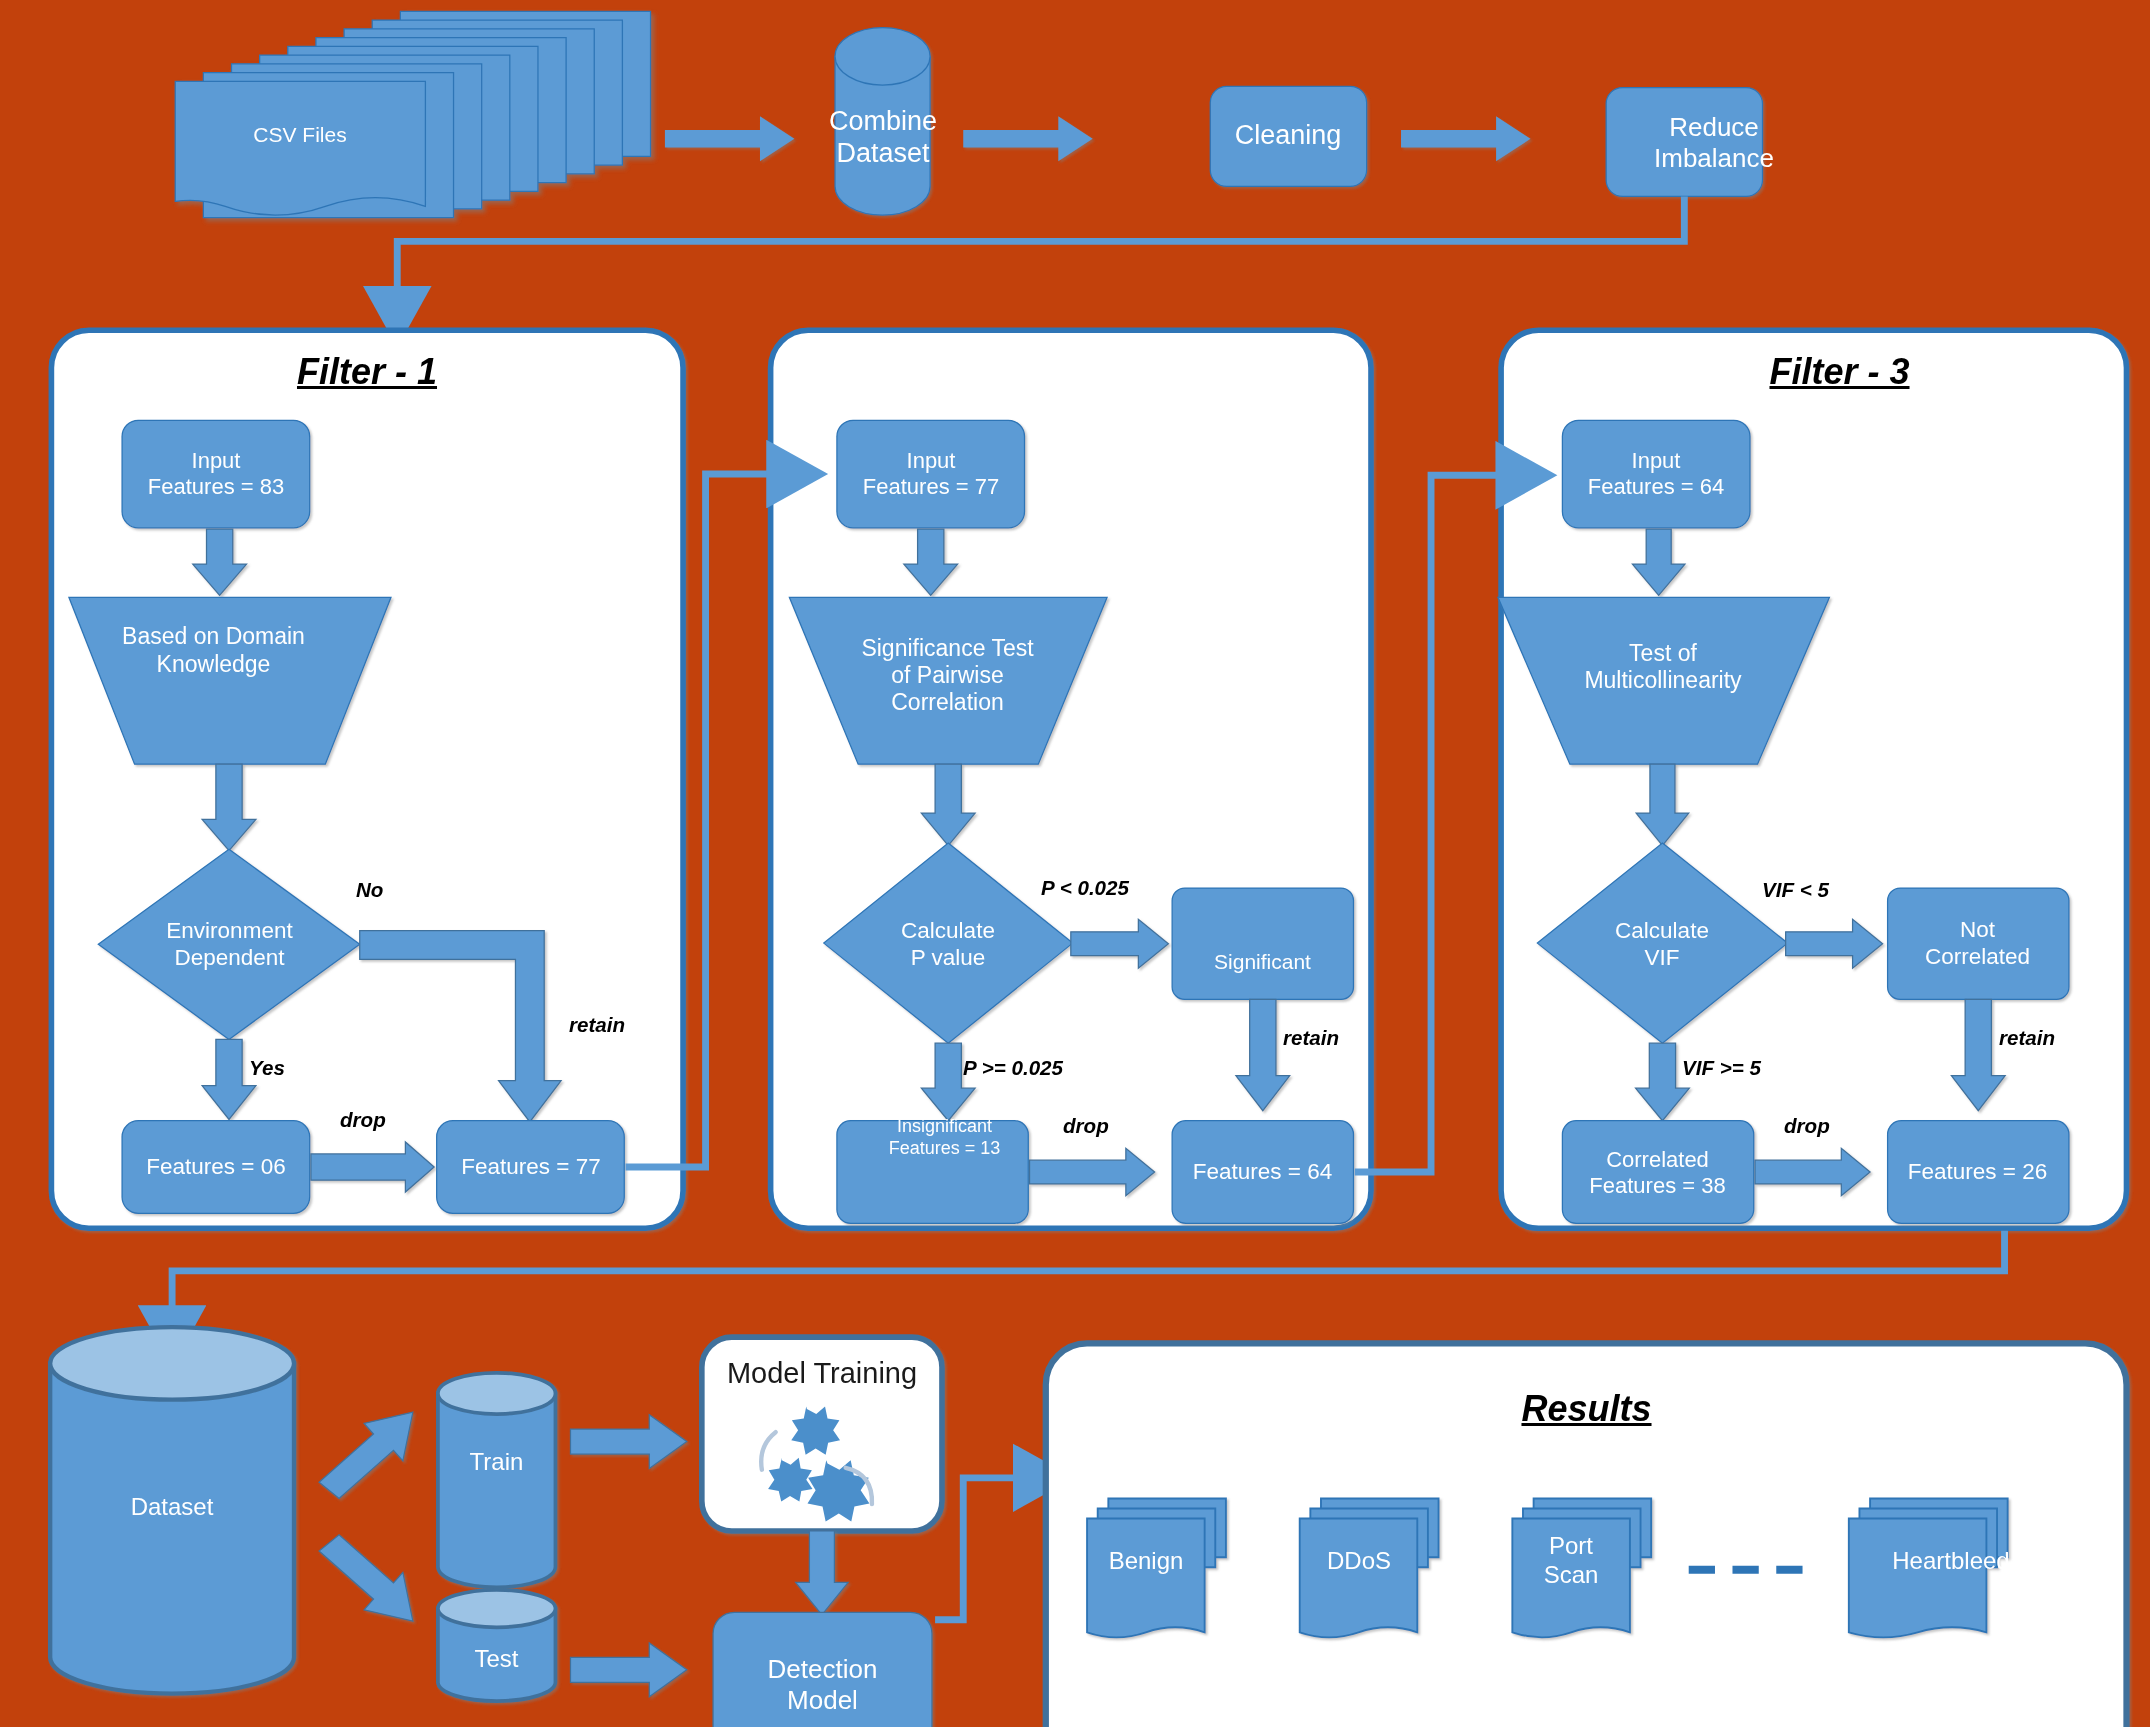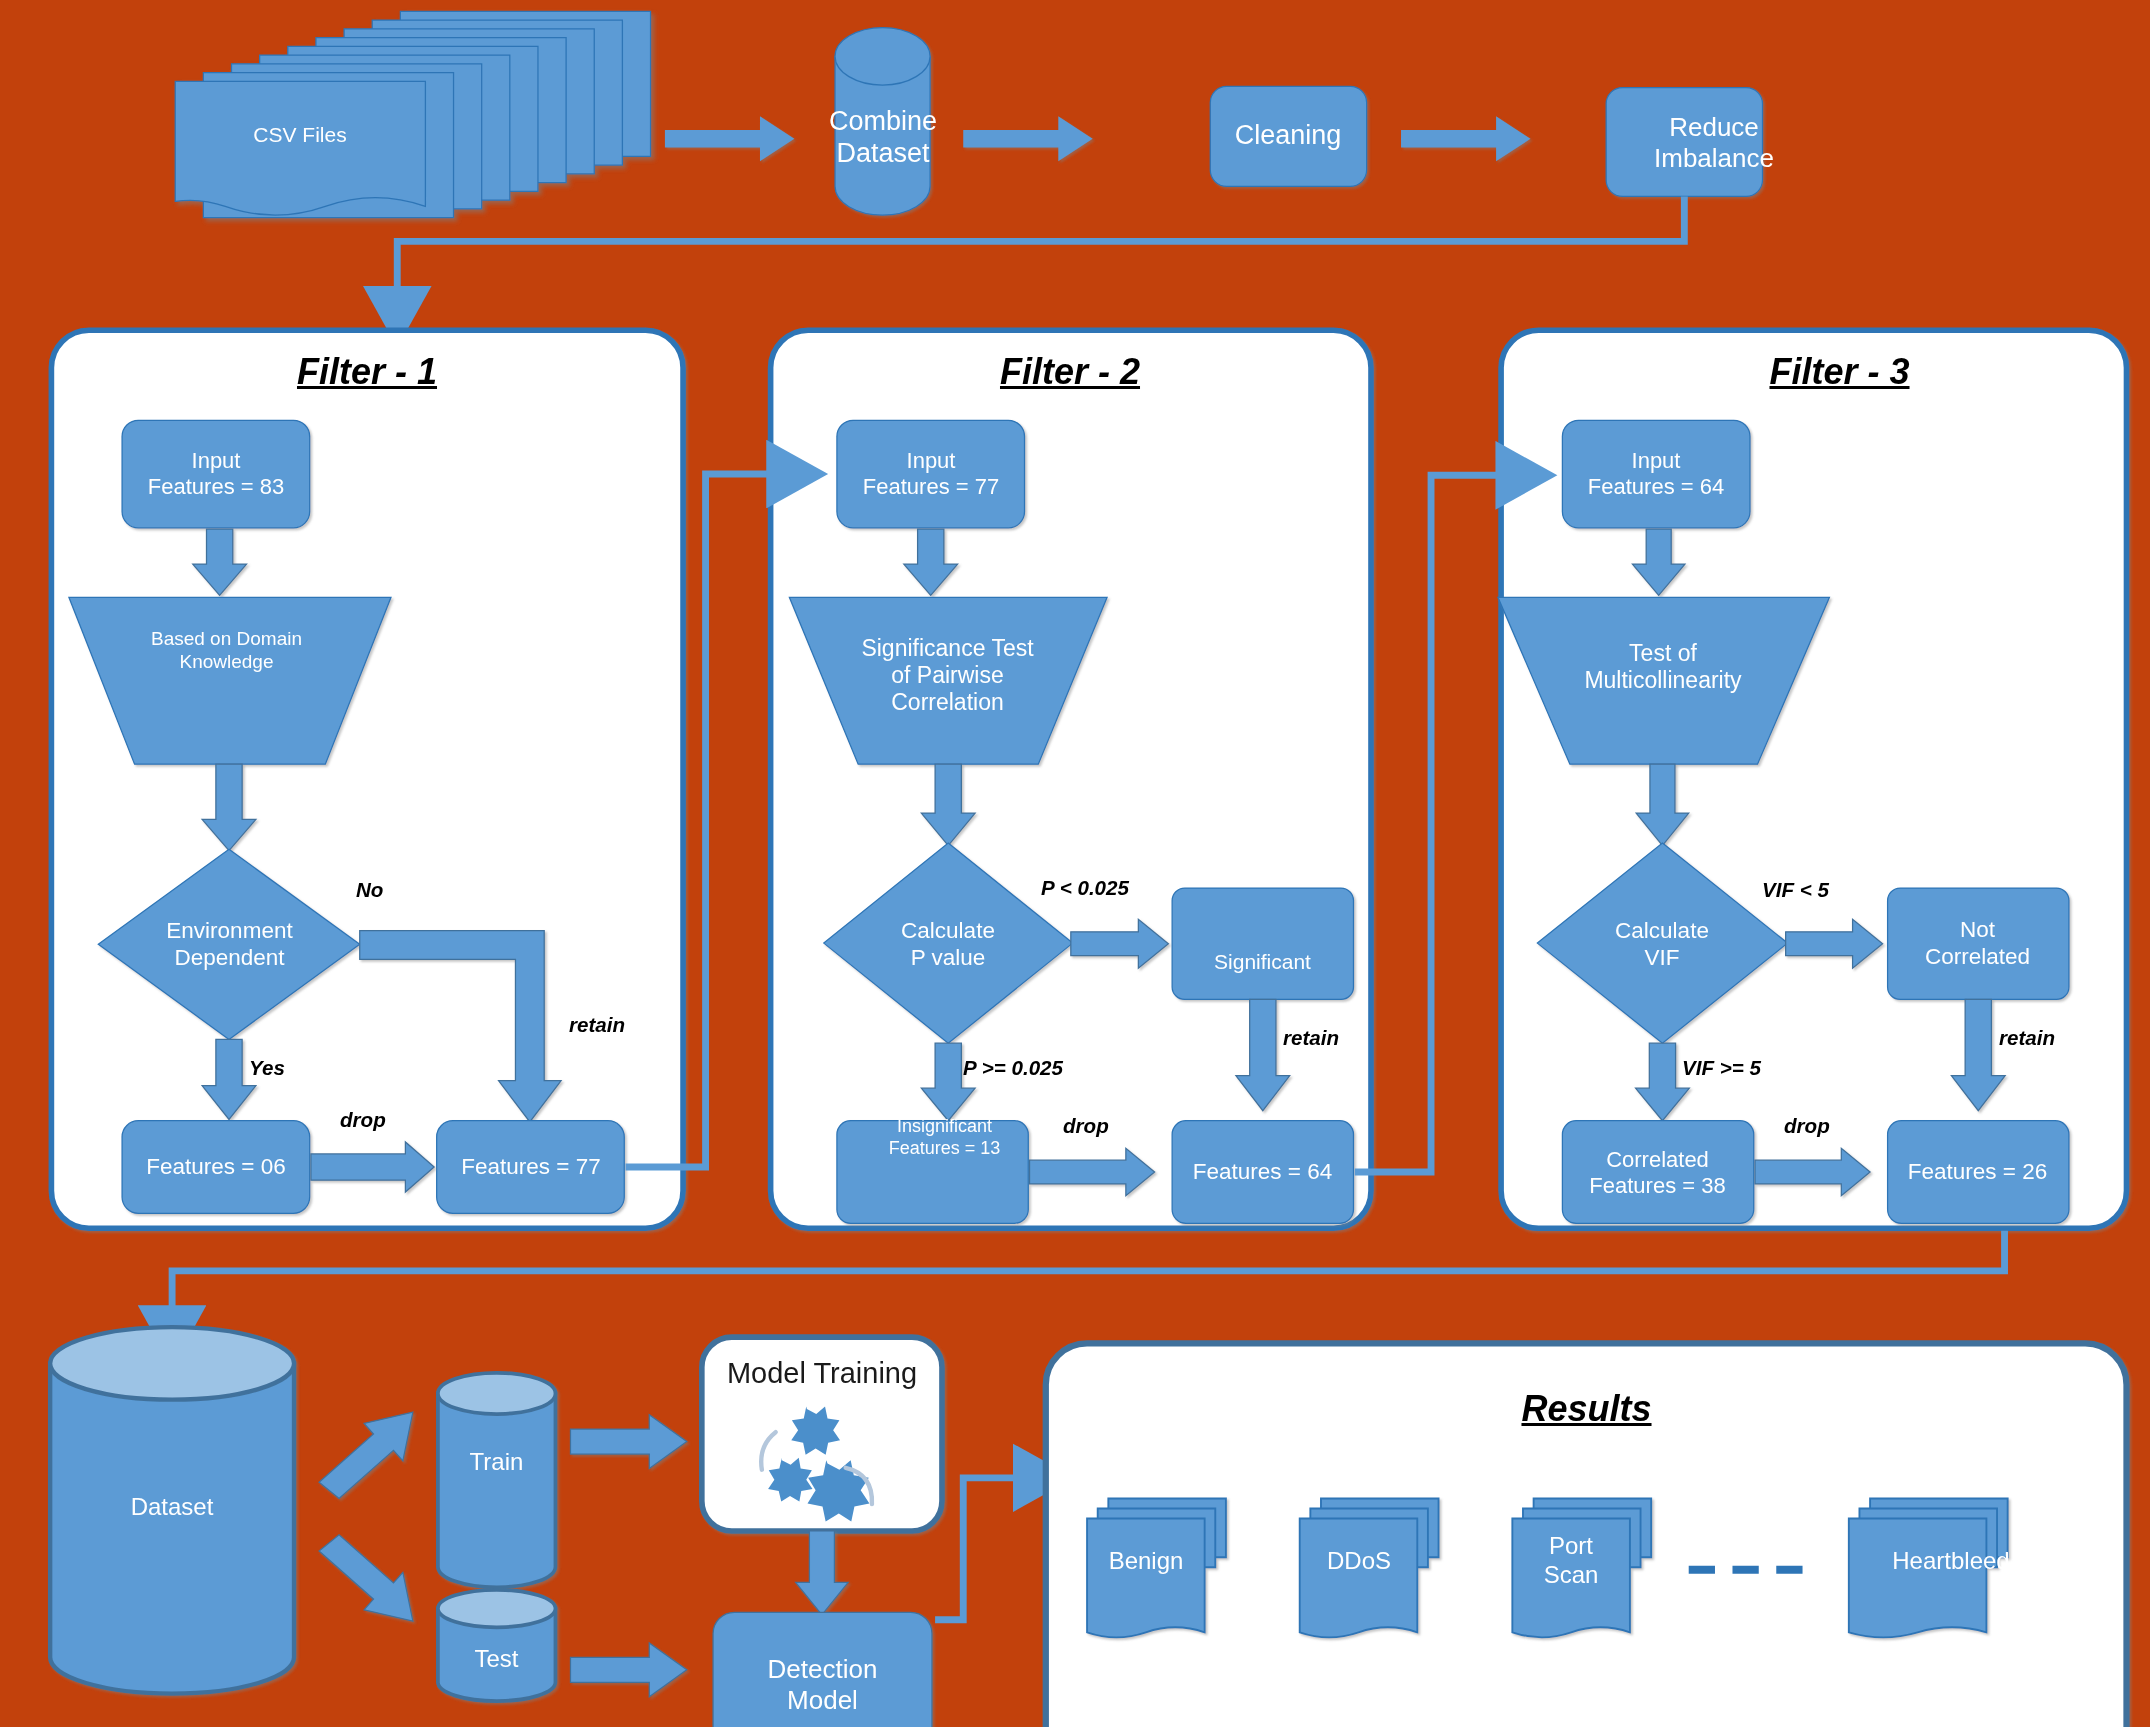--- a/index.html
+++ b/index.html
@@ -307,26 +307,25 @@
   </svg>
 
   <div class="nodeLabel" style="left:206px;top:116px;width:188px;height:38px;font-size:21px;">CSV Files</div>
   <div class="nodeLabel" style="left:814px;top:97px;width:138px;height:81px;font-size:27px;">Combine
 Dataset</div>
   <div class="nodeLabel" style="left:1210px;top:86px;width:156px;height:100px;font-size:27px;">Cleaning</div>
   <div class="nodeLabel" style="left:1606px;top:88px;width:156px;height:109px;font-size:26px;padding-left:30px;">Reduce
 Imbalance</div>
 
   <div class="panelTitle" style="left:51px;top:351px;width:632px;font-size:36px;">Filter - 1</div>
-  <div class="panelTitle" style="left:770px;top:351px;width:600px;font-size:36px;">Filter - 2</div>
   <div class="panelTitle" style="left:1527px;top:351px;width:625px;font-size:36px;">Filter - 3</div>
 
   <div class="nodeLabel" style="left:122px;top:420px;width:188px;height:108px;font-size:22px;">Input
 Features = 83</div>
-  <div class="nodeLabel" style="left:70px;top:610px;width:313px;height:81px;font-size:19px;">Based on Domain
+  <div class="nodeLabel" style="left:57px;top:610px;width:313px;height:81px;font-size:23px;">Based on Domain
 Knowledge</div>
   <div class="nodeLabel" style="left:123px;top:908px;width:213px;height:73px;font-size:22.5px;">Environment
 Dependent</div>
   <div class="edgeLabel" style="left:356px;top:878px;font-size:20.6px;">No</div>
   <div class="edgeLabel" style="left:249px;top:1056px;font-size:20.6px;">Yes</div>
   <div class="edgeLabel" style="left:569px;top:1013px;font-size:20.6px;">retain</div>
   <div class="edgeLabel" style="left:340px;top:1108px;font-size:20.6px;">drop</div>
   <div class="nodeLabel" style="left:122px;top:1121px;width:188px;height:93px;font-size:22.5px;">Features = 06</div>
   <div class="nodeLabel" style="left:437px;top:1121px;width:188px;height:93px;font-size:22.5px;">Features = 77</div>
 

